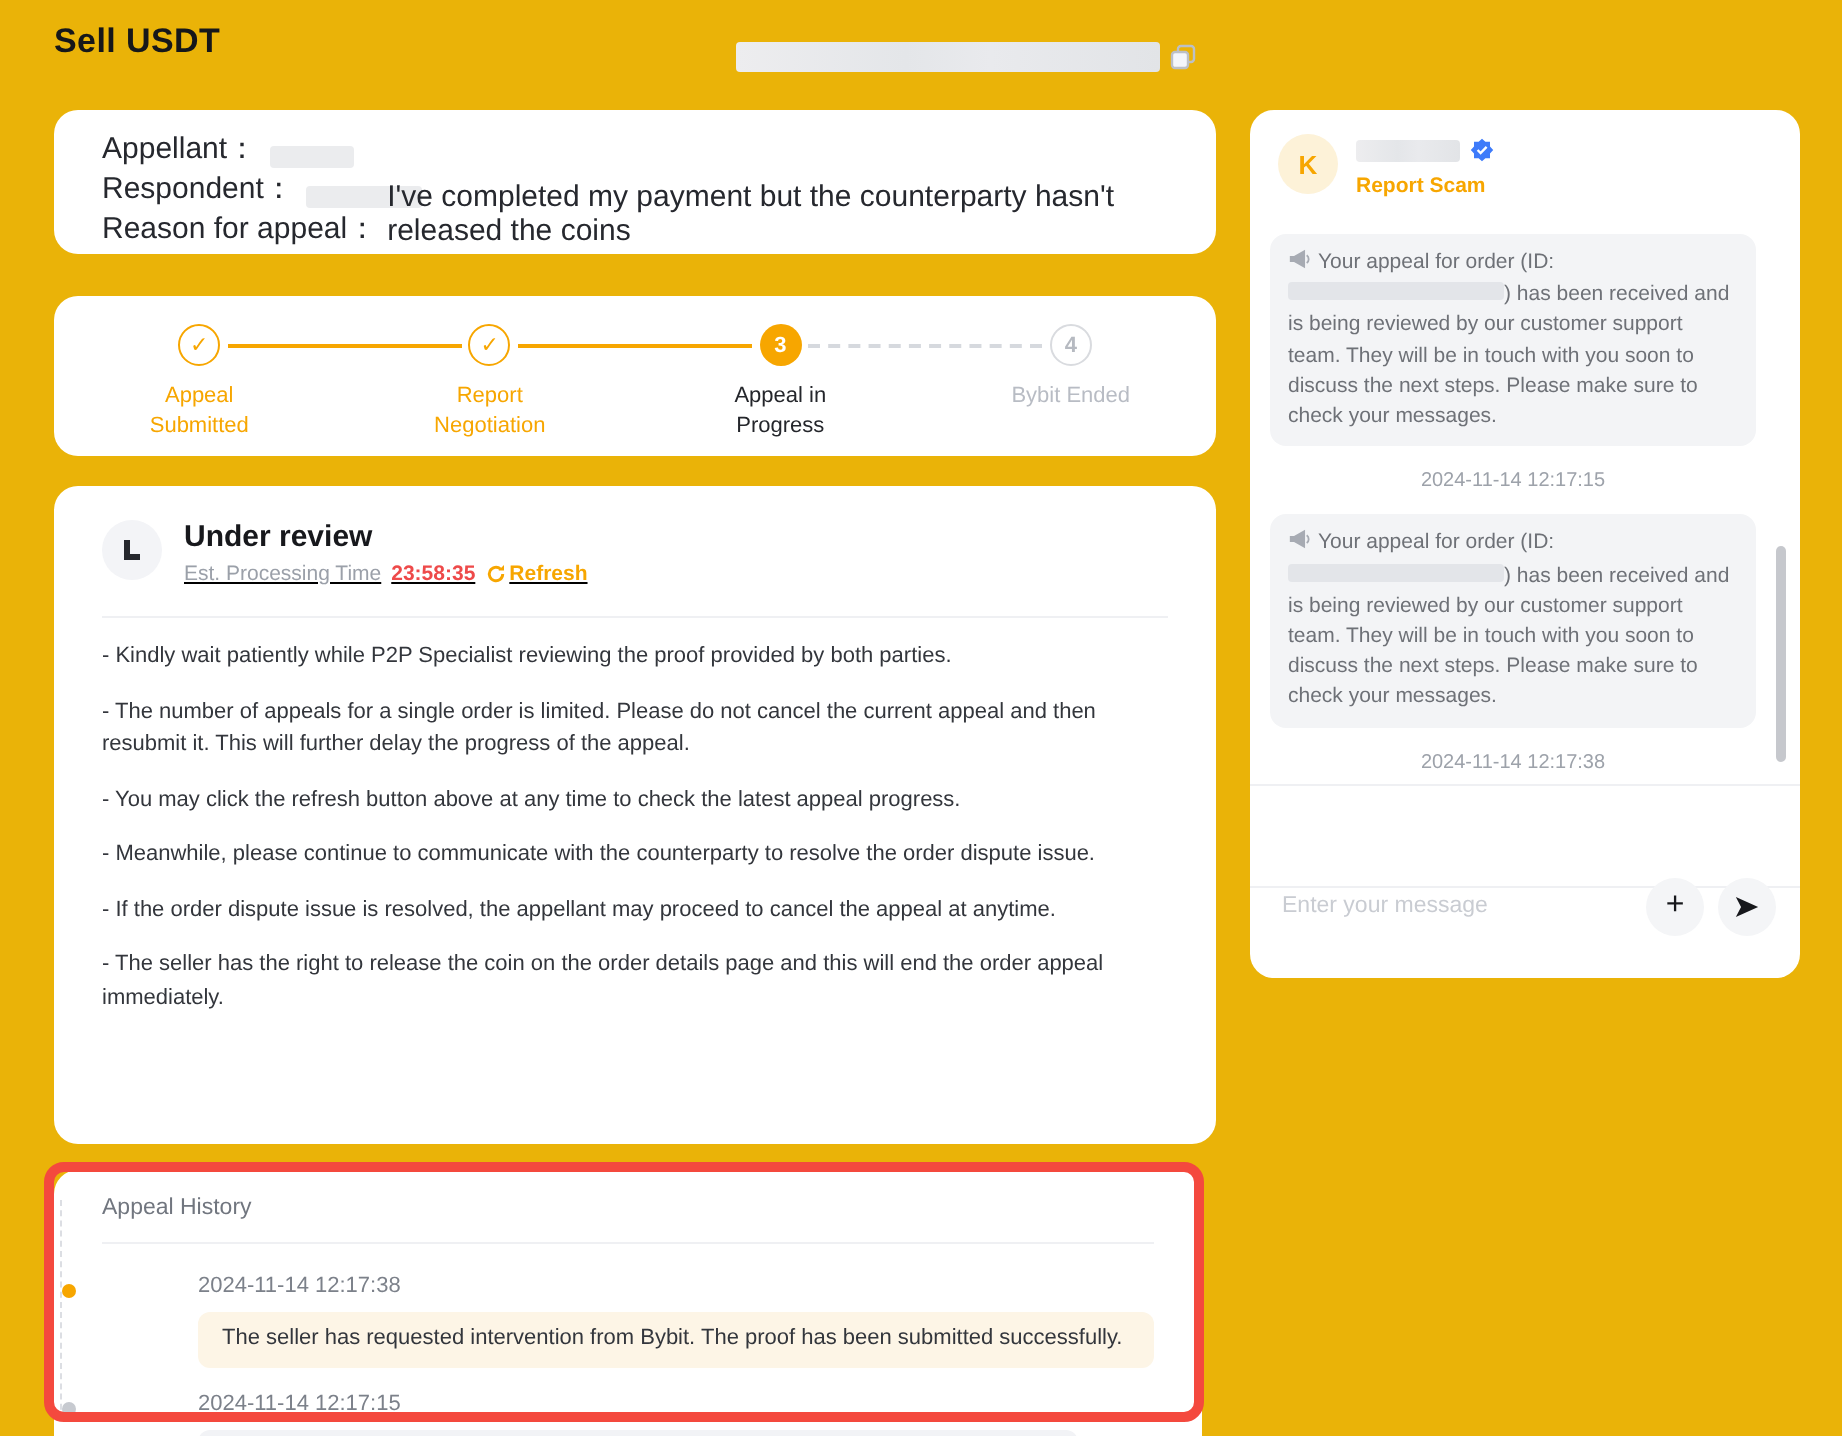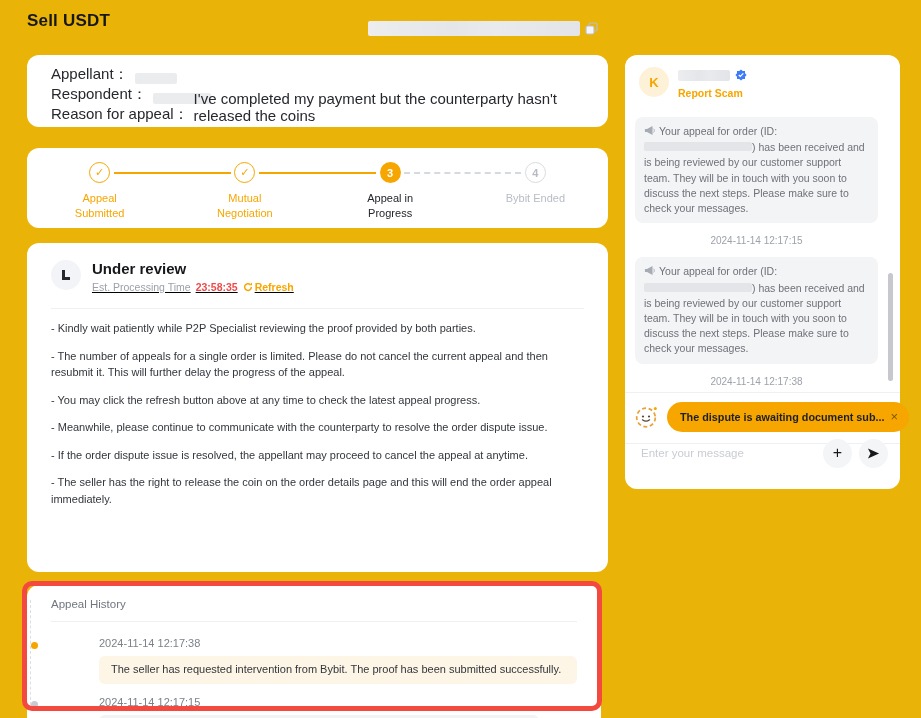--- a/index.html
+++ b/index.html
@@ -136,21 +136,21 @@
     <div class="conn c1"></div>
     <div class="conn c2"></div>
     <div class="conn c3"></div>
     <div class="steps-wrap">
       <div class="step">
         <div class="step-circle done">✓</div>
         <div class="step-label done">Appeal Submitted</div>
       </div>
       <div class="step">
         <div class="step-circle done">✓</div>
-        <div class="step-label done">Mutual Negotiation</div>
+        <div class="step-label done">Report Negotiation</div>
       </div>
       <div class="step">
         <div class="step-circle current">3</div>
         <div class="step-label current">Appeal in Progress</div>
       </div>
       <div class="step">
         <div class="step-circle pending">4</div>
         <div class="step-label pending">Bybit Ended</div>
       </div>
     </div>
@@ -235,35 +235,20 @@
             </svg></span><span>Your appeal for order (ID:</span> <span class="inline-redact"></span><span>) has been received and is being reviewed by our customer support team. They will be in touch with you soon to discuss the next steps. Please make sure to check your messages.</span>
       </div>
       <div class="chat-time">2024-11-14 12:17:38</div>
 
     </div>
 
     <div class="chat-scrollthumb"></div>
 
     <div class="divider chat-div1"></div>
 
-    <div class="toast-row">
-      <span style="display:flex;">
-        <svg width="27" height="27" viewBox="0 0 27 27">
-          <circle cx="13" cy="14.5" r="9.3" fill="#fff" stroke="#e8a33d" stroke-width="1.7" stroke-dasharray="4 2.6"></circle>
-          <circle cx="10" cy="13.5" r="1.1" fill="#574634"></circle>
-          <circle cx="16" cy="13.5" r="1.1" fill="#574634"></circle>
-          <path d="M9.4 16.8 q3.6 2.8 7.2 0" stroke="#574634" stroke-width="1.2" fill="none" stroke-linecap="round"></path>
-          <circle cx="22.3" cy="5.6" r="1.5" fill="#f7a600"></circle>
-        </svg>
-      </span>
-      <div class="toast-pill">
-        <span class="toast-text">The dispute is awaiting document sub...</span>
-        <span class="toast-close">×</span>
-      </div>
-    </div>
 
     <div class="divider chat-div2"></div>
 
     <div class="input-row">
       <input class="msg-input" type="text" placeholder="Enter your message" style="">
       <button class="round-btn">
           <span>+</span>
         </button>
       <button class="round-btn">
         <svg width="13" height="13" viewBox="0 0 14 14">

